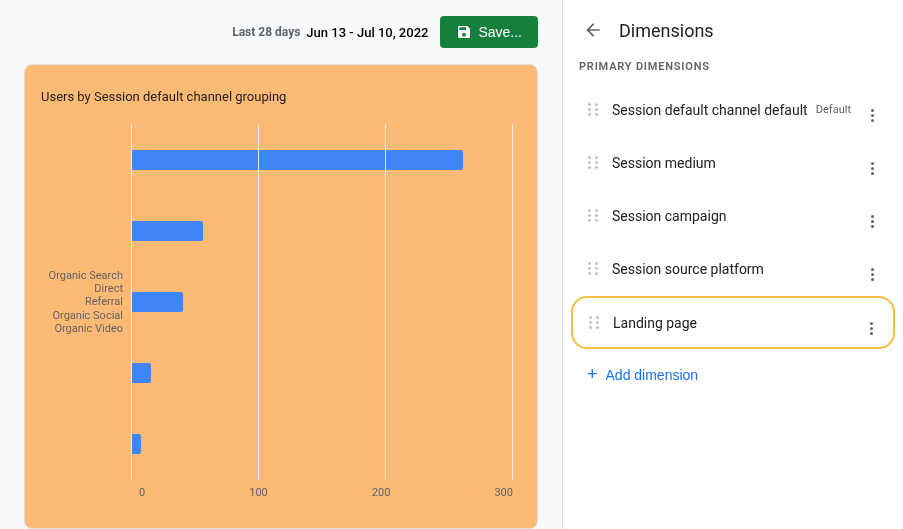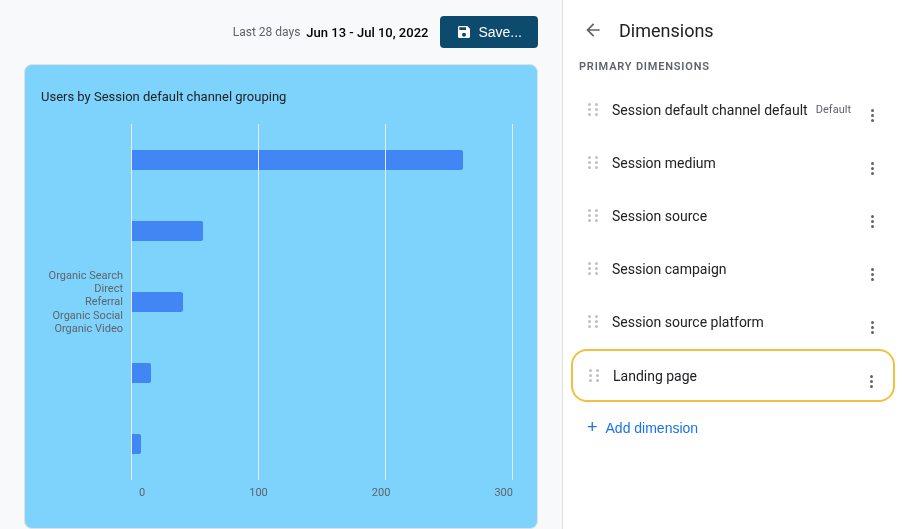--- a/index.html
+++ b/index.html
@@ -35,44 +35,45 @@
       display: flex;
       align-items: center;
       gap: 6px;
       font-size: 13px;
       color: #444;
     }
 
     .date-label {
       font-size: 12px;
       color: #5f6368;
+      font-weight: bold;
     }
 
     .date-value {
       font-size: 13px;
       font-weight: 500;
       color: #000000;
     }
 
     .save-button {
-      background: #0c4a6e;
+      background: #15803d;
       color: #fff;
       border: none;
       border-radius: 4px;
       padding: 8px 16px;
       font-size: 14px;
       cursor: pointer;
       display: flex;
       align-items: flex-start;
       gap: 6px;
       font-weight: 500;
     }
 
     .chart-container {
-      background: #7dd3fc;
+      background: #fdba74;
       margin: 0 24px;
       border-radius: 8px;
       padding: 24px 24px 24px 16px;
       flex: 1;
       border: 1px solid #e0e0e0;
     }
 
     .chart-title {
       font-size: 13px;
       color: #202124;
@@ -414,36 +415,20 @@
       </div>
       <div class="dimension-item">
         <div class="drag-handle grid-dots">
           <div class="grid-dot"></div>
           <div class="grid-dot"></div>
           <div class="grid-dot"></div>
           <div class="grid-dot"></div>
           <div class="grid-dot"></div>
           <div class="grid-dot"></div>
         </div>
-        <span class="dimension-name">Session source</span>
-        <button class="more-btn"><span class="dots-icon">
-            <span class="dot"></span>
-            <span class="dot"></span>
-            <span class="dot"></span>
-          </span></button>
-      </div>
-      <div class="dimension-item">
-        <div class="drag-handle grid-dots">
-          <div class="grid-dot"></div>
-          <div class="grid-dot"></div>
-          <div class="grid-dot"></div>
-          <div class="grid-dot"></div>
-          <div class="grid-dot"></div>
-          <div class="grid-dot"></div>
-        </div>
         <span class="dimension-name">Session campaign</span>
         <button class="more-btn"><span class="dots-icon">
             <span class="dot"></span>
             <span class="dot"></span>
             <span class="dot"></span>
           </span></button>
       </div>
       <div class="dimension-item">
         <div class="drag-handle grid-dots">
           <div class="grid-dot"></div>

